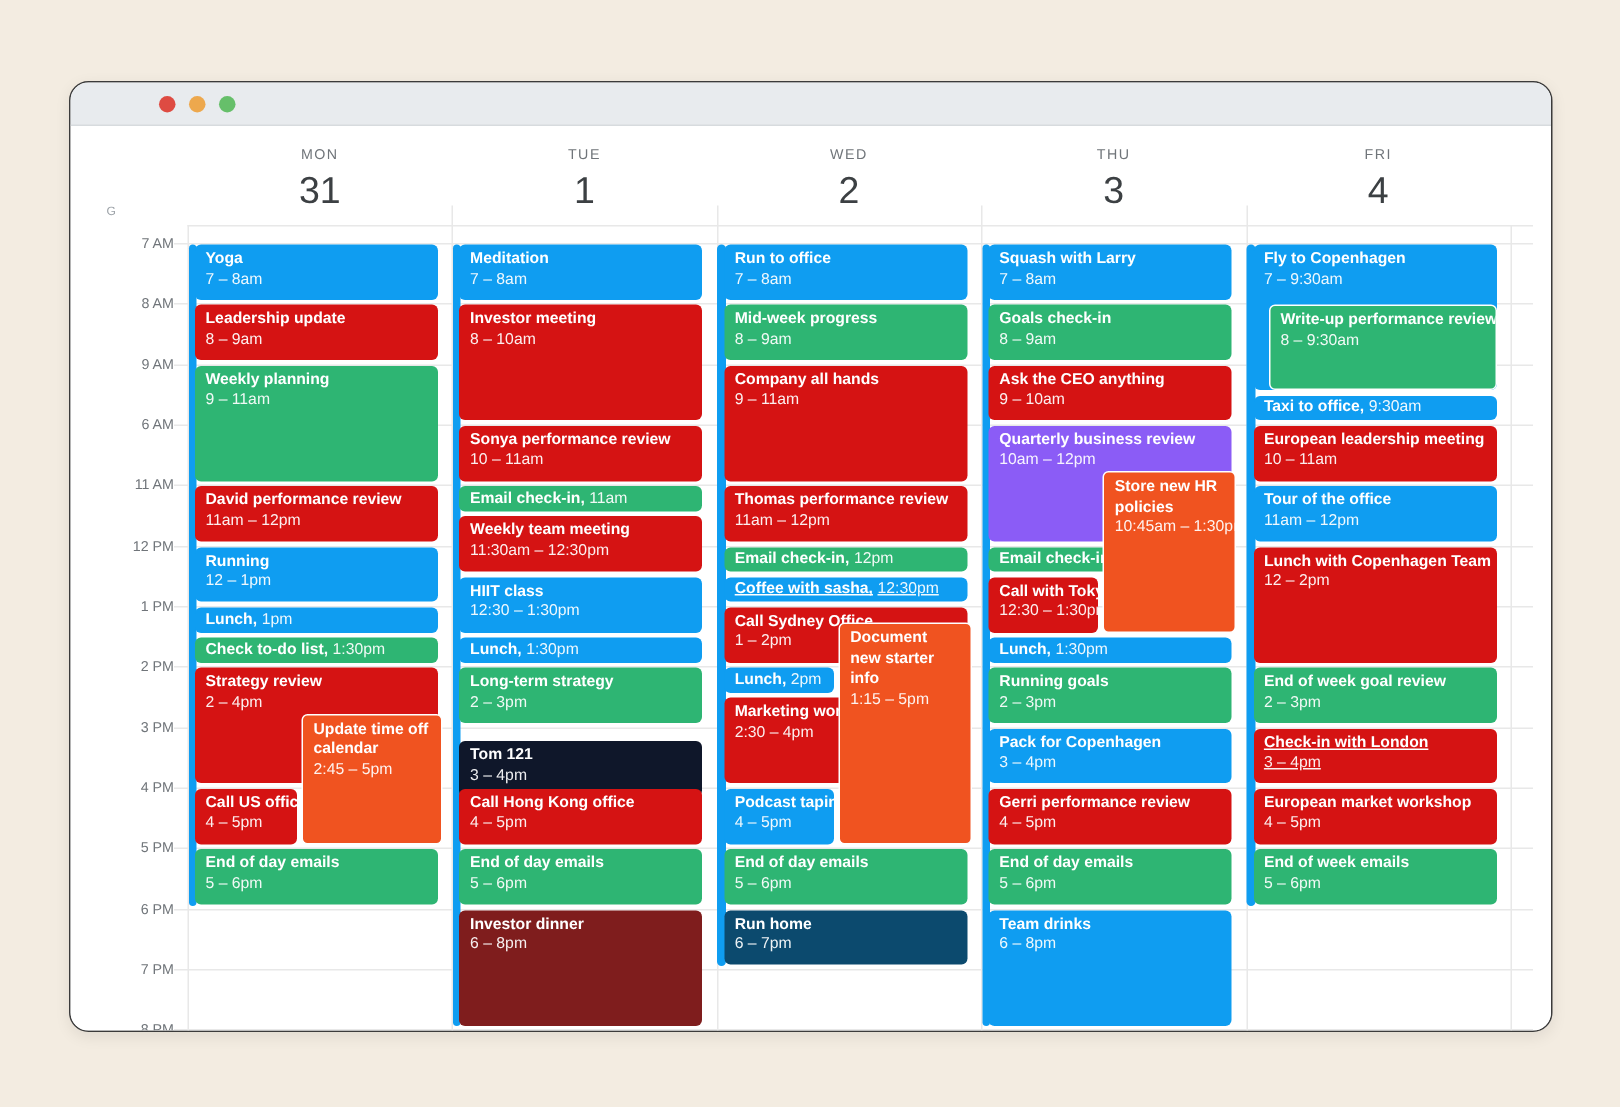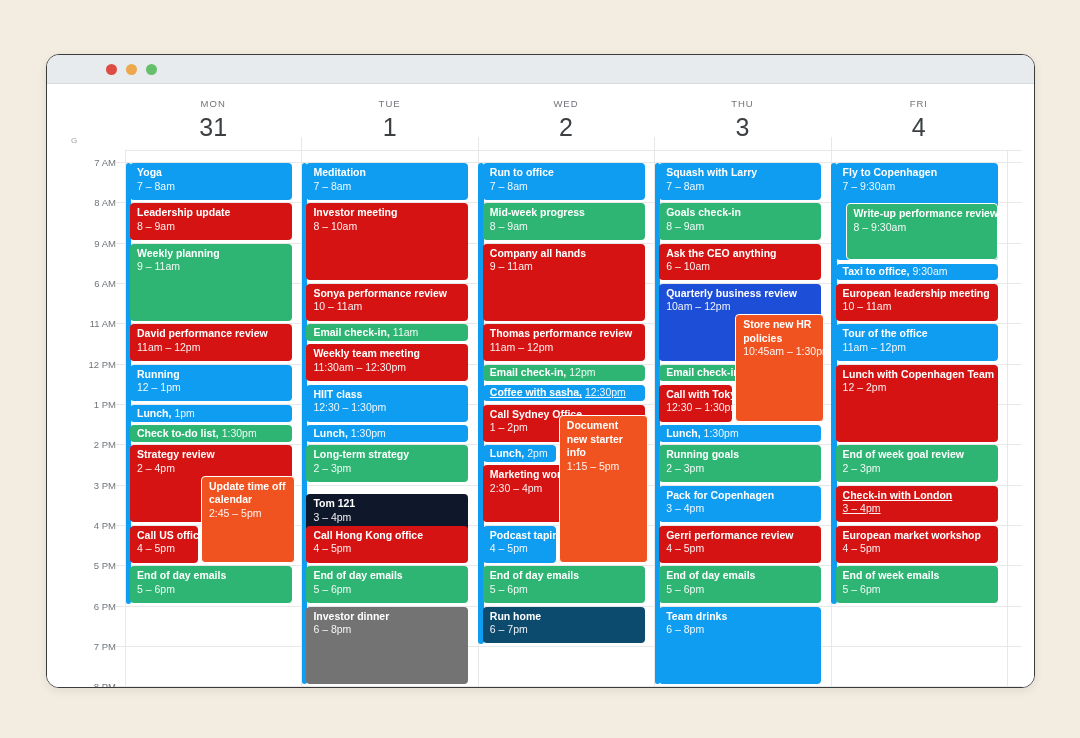--- a/index.html
+++ b/index.html
@@ -173,21 +173,21 @@
           <span class="m">3 – 4pm</span>
         </div>
         <div class="ev" style="left: 259.4px; top: 441.97px; width: 162px; height: 36.83px; background: rgb(213, 19, 19); z-index: 1;">
           <span class="t">Call Hong Kong office</span>
           <span class="m">4 – 5pm</span>
         </div>
         <div class="ev" style="left: 259.4px; top: 482.3px; width: 162px; height: 36.83px; background: rgb(46, 181, 115); z-index: 1;">
           <span class="t">End of day emails</span>
           <span class="m">5 – 6pm</span>
         </div>
-        <div class="ev" style="left: 259.4px; top: 522.63px; width: 162px; height: 77.16px; background: #737373; z-index: 1;">
+        <div class="ev" style="left: 259.4px; top: 522.63px; width: 162px; height: 77.16px; background: #7f1d1d; z-index: 1;">
           <span class="t">Investor dinner</span>
           <span class="m">6 – 8pm</span>
         </div>
         <div class="dayname" style="left: 519px; top: 14px;">WED</div>
         <div class="daynum" style="left: 519px; top: 29px;">2</div>
         <div class="strip" style="left: 431.3px; top: 79px; width: 5.5px; height: 480.96px; background: rgb(15, 157, 241);"></div>
         <div class="ev" style="left: 435.8px; top: 79px; width: 162px; height: 36.83px; background: rgb(15, 157, 241); z-index: 1;">
           <span class="t">Run to office</span>
           <span class="m">7 – 8am</span>
         </div>
@@ -245,23 +245,23 @@
         <div class="ev" style="left: 612.2px; top: 79px; width: 162px; height: 36.83px; background: rgb(15, 157, 241); z-index: 1;">
           <span class="t">Squash with Larry</span>
           <span class="m">7 – 8am</span>
         </div>
         <div class="ev" style="left: 612.2px; top: 119.33px; width: 162px; height: 36.83px; background: rgb(46, 181, 115); z-index: 1;">
           <span class="t">Goals check-in</span>
           <span class="m">8 – 9am</span>
         </div>
         <div class="ev" style="left: 612.2px; top: 159.66px; width: 162px; height: 36.83px; background: rgb(213, 19, 19); z-index: 1;">
           <span class="t">Ask the CEO anything</span>
-          <span class="m">6 – 10am</span>
-        </div>
-        <div class="ev" style="left: 612.2px; top: 199.99px; width: 162px; height: 77.16px; background: #1d4ed8; z-index: 1;">
+          <span class="m">9 – 10am</span>
+        </div>
+        <div class="ev" style="left: 612.2px; top: 199.99px; width: 162px; height: 77.16px; background: #8b5cf6; z-index: 1;">
           <span class="t">Quarterly business review</span>
           <span class="m">10am – 12pm</span>
         </div>
         <div class="ev wrap outlined" style="left: 688.2px; top: 230.237px; width: 89px; height: 107.407px; background: rgb(240, 83, 32); z-index: 3;">
           <span class="t">Store new HR policies</span>
           <span class="m">10:45am – 1:30pm</span>
         </div>
         <div class="ev inline" style="left: 612.2px; top: 280.65px; width: 162px; height: 16.665px; background: rgb(46, 181, 115); z-index: 1;">
           <span class="t">Email check-in,</span>
           <span class="m">12pm</span>

